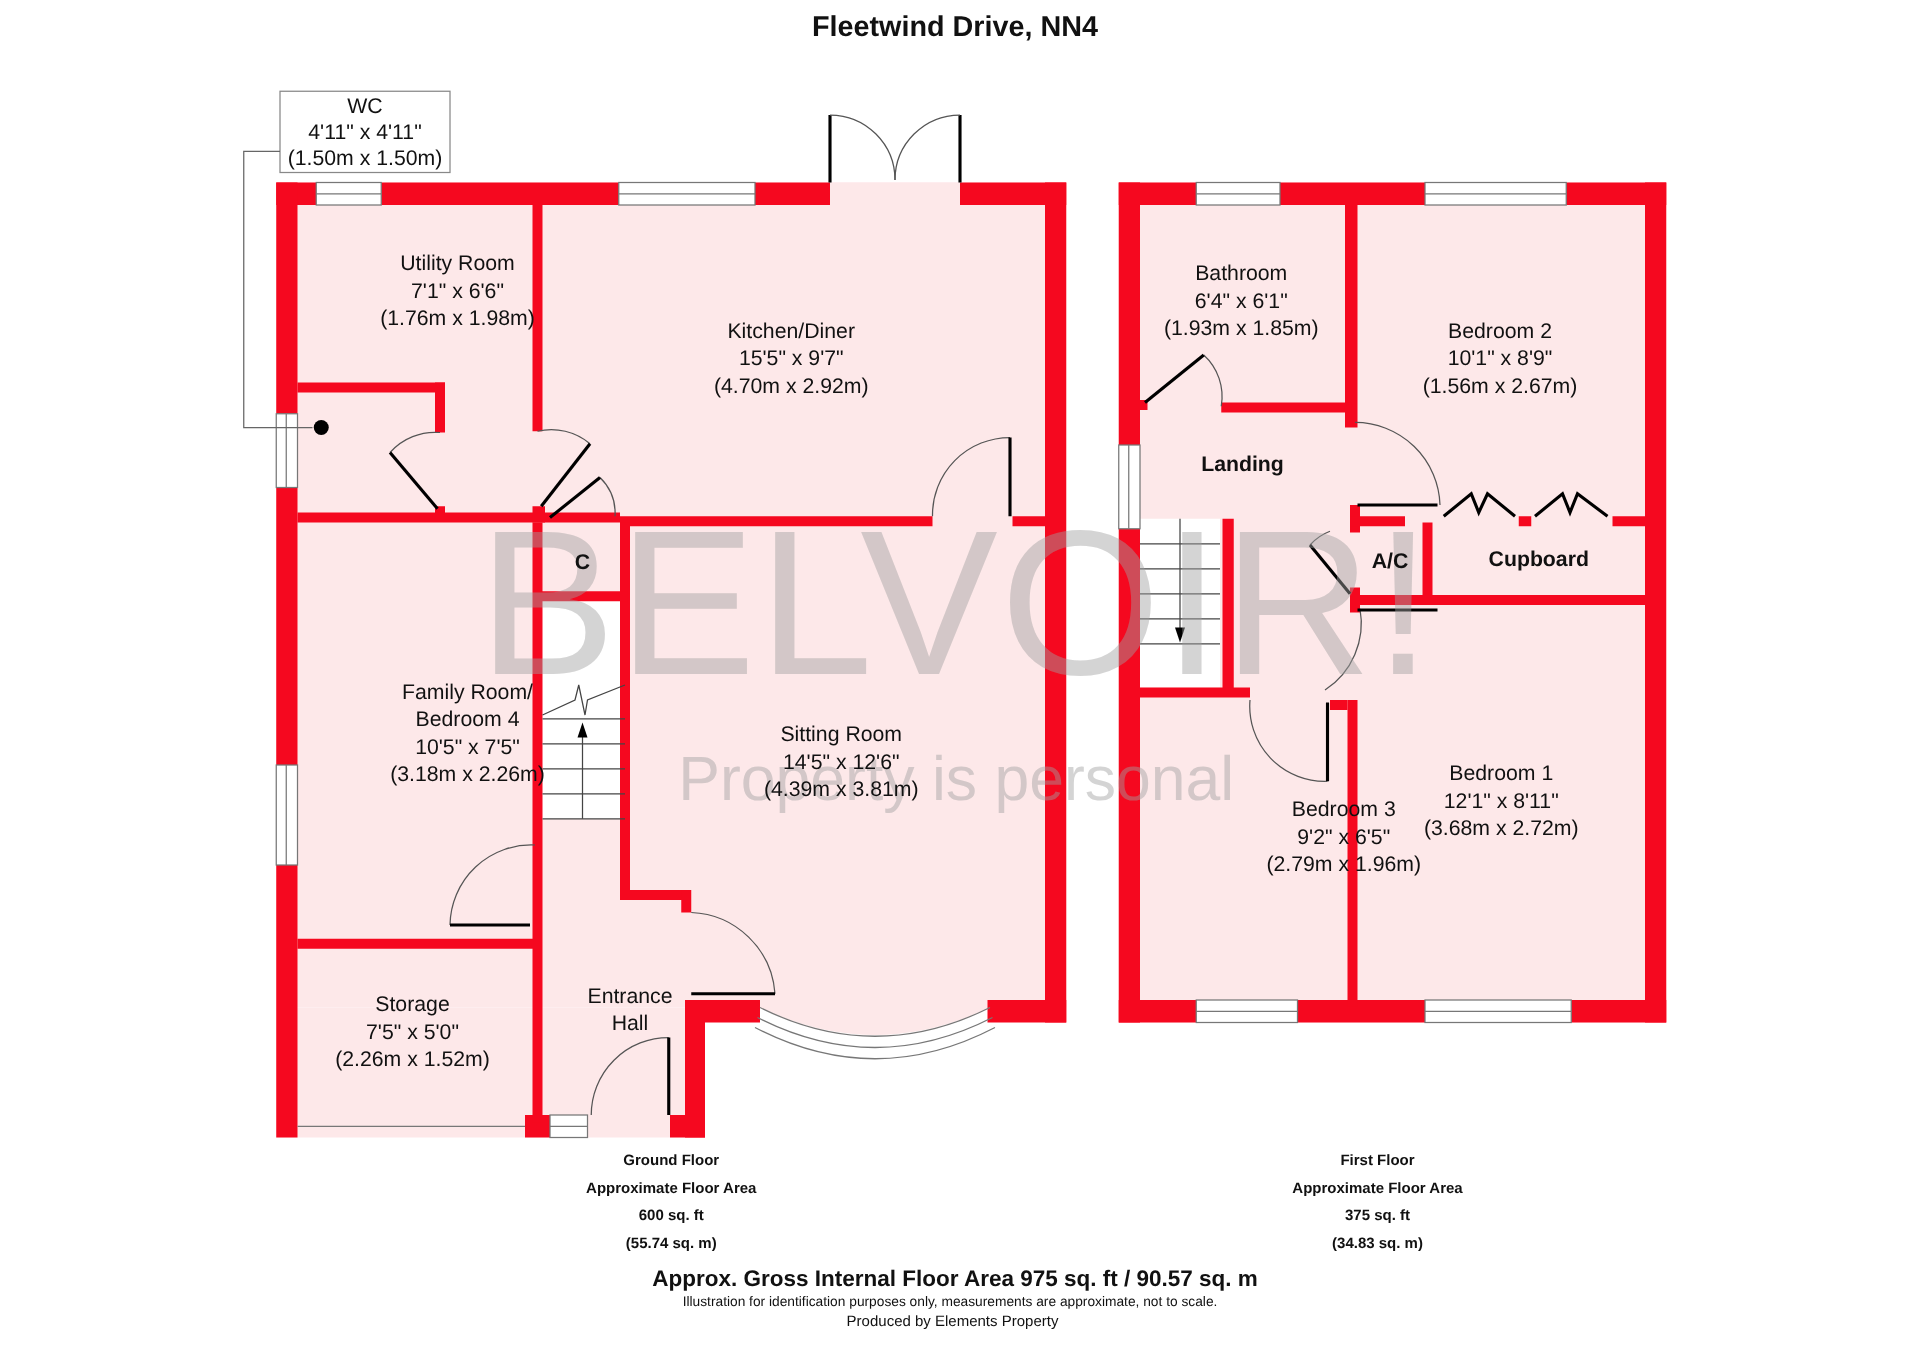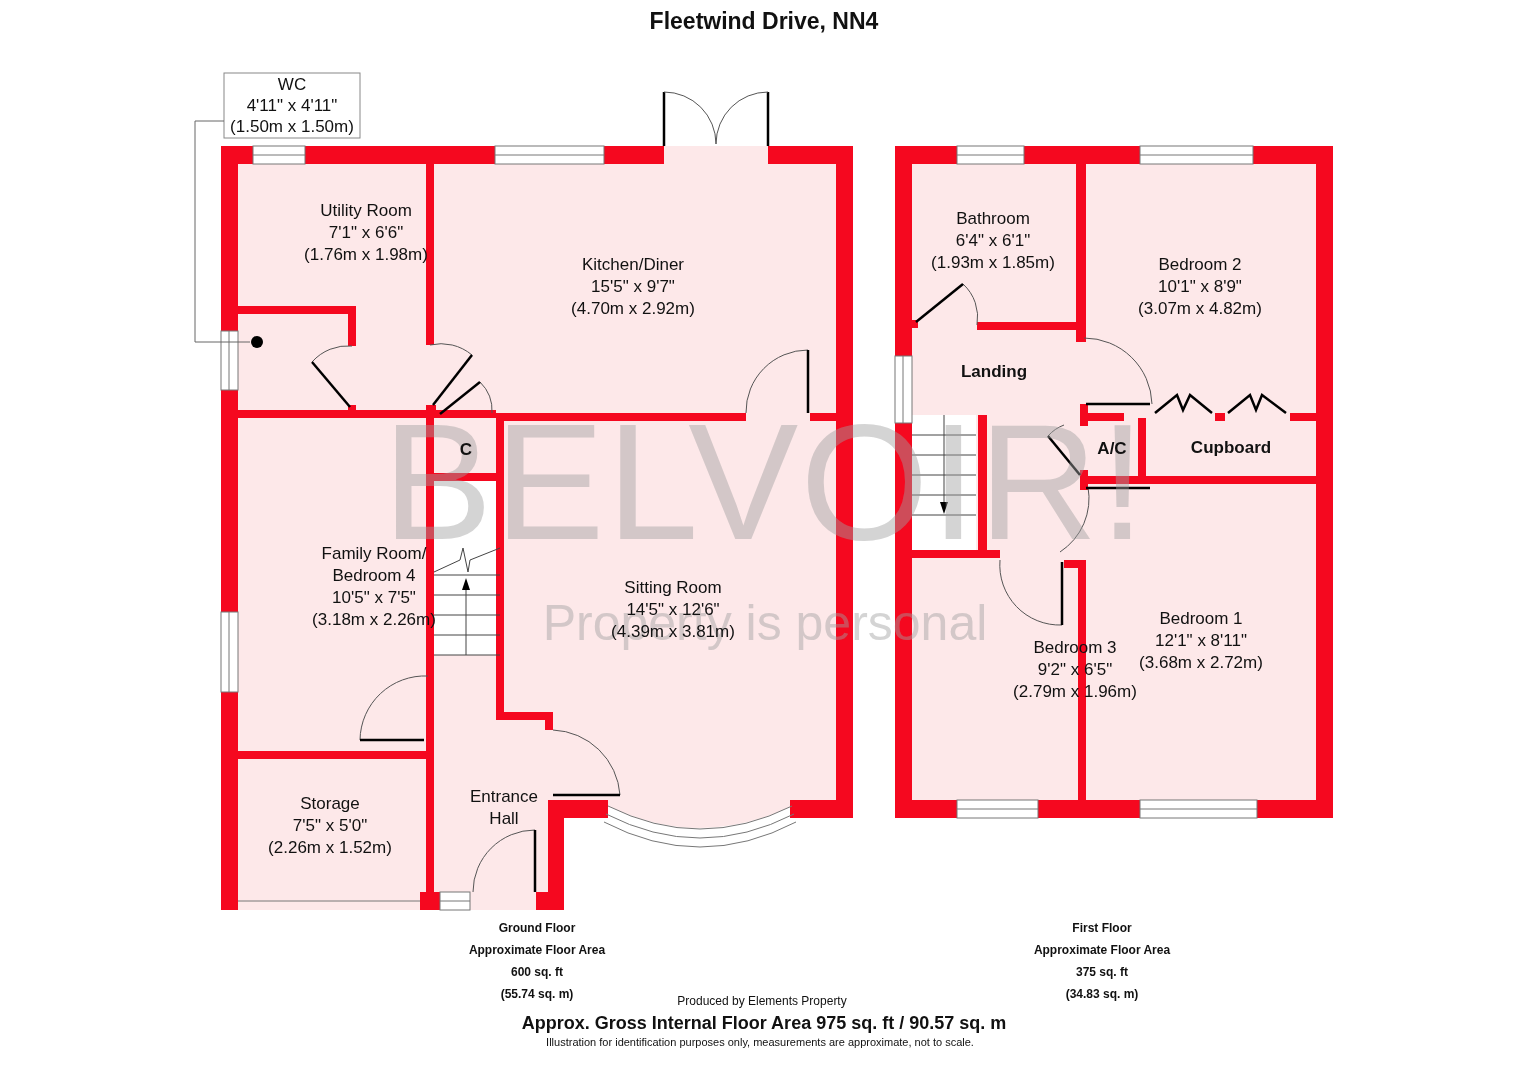--- a/index.html
+++ b/index.html
@@ -6,21 +6,21 @@
   body{width:1528px;height:1080px;position:relative;overflow:hidden;font-family:"Liberation Sans",sans-serif;color:#111;}
   #plan{position:absolute;left:0;top:0;}
   .t{position:absolute;text-align:center;transform:translateX(-50%);white-space:nowrap;line-height:22px;font-size:17px;}
   .t b{display:block;font-weight:normal;}
   .t span{display:block;}
   .lbl{position:absolute;transform:translate(-50%,-50%);font-weight:bold;font-size:17px;white-space:nowrap;}
   .title{position:absolute;left:764px;top:8px;transform:translateX(-50%);font-size:23px;font-weight:bold;white-space:nowrap;}
   .area{position:absolute;transform:translateX(-50%);text-align:center;font-weight:bold;font-size:12px;line-height:22px;white-space:nowrap;}
   .gross{position:absolute;left:764px;top:1013px;transform:translateX(-50%);font-weight:bold;font-size:18px;white-space:nowrap;}
   .disc{position:absolute;left:760px;top:1036px;transform:translateX(-50%);font-size:11px;white-space:nowrap;}
-  .prod{position:absolute;left:762px;top:994px;transform:translateX(-50%);font-size:12px;white-space:nowrap;}
+  .prod{position:absolute;left:762px;top:1050px;transform:translateX(-50%);font-size:12px;white-space:nowrap;}
   .wm1{position:absolute;left:765px;top:400px;transform:translateX(-50%);font-size:165px;letter-spacing:2px;color:rgba(160,160,160,0.45);white-space:nowrap;line-height:1;}
   .wm2{position:absolute;left:765px;top:598px;transform:translateX(-50%);font-size:50px;color:rgba(160,160,160,0.45);white-space:nowrap;line-height:1;}
 </style>
 </head>
 <body>
 
 <svg id="plan" width="1528" height="1080" viewBox="0 0 1528 1080">
 
   <g>
 
@@ -237,21 +237,21 @@
 <div class="lbl" style="left:466px;top:450px;">C</div>
 
 <div class="t" style="left:993px;top:208px;">
   <b>Bathroom</b>
   <span>6'4" x 6'1"</span>
   <span>(1.93m x 1.85m)</span>
 </div>
 <div class="t" style="left:1200px;top:254px;">
   <b>Bedroom 2</b>
   <span>10'1" x 8'9"</span>
-  <span>(3.07m x 4.82m)</span>
+  <span>(1.56m x 2.67m)</span>
 </div>
 <div class="lbl" style="left:994px;top:372px;">Landing</div>
 <div class="lbl" style="left:1112px;top:449px;">A/C</div>
 <div class="lbl" style="left:1231px;top:448px;">Cupboard</div>
 <div class="t" style="left:1038px;top:637px;margin-left:37px;">
   <b>Bedroom 3</b>
   <span>9'2" x 6'5"</span>
   <span>(2.79m x 1.96m)</span>
 </div>
 <div class="t" style="left:1201px;top:608px;">

